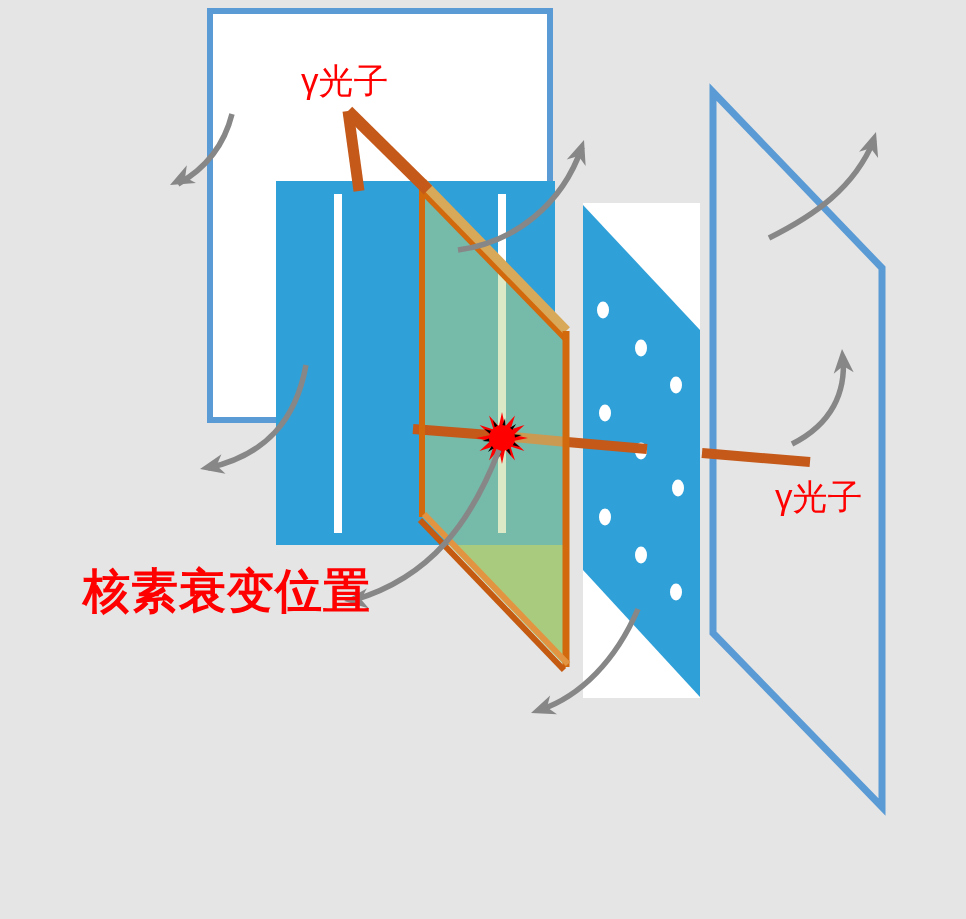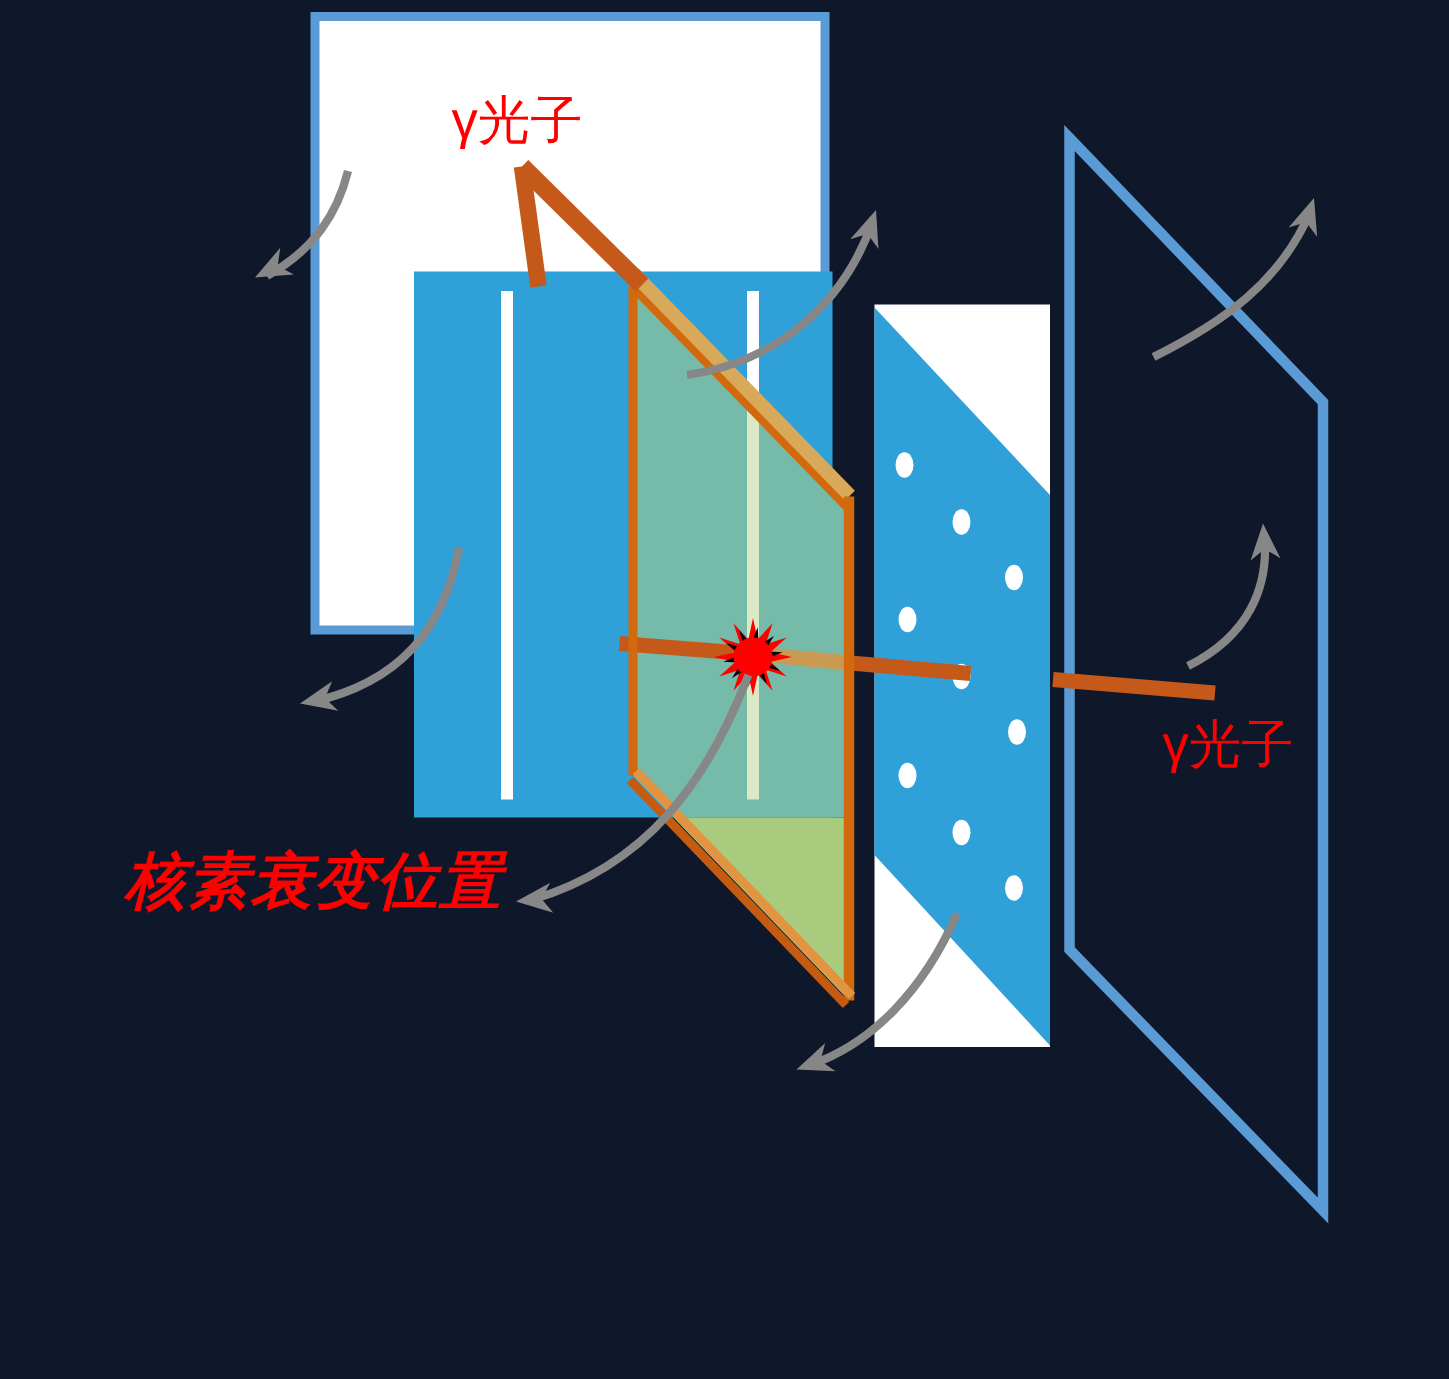--- a/index.html
+++ b/index.html
@@ -1,24 +1,24 @@
 <!DOCTYPE html>
 <html><head>
 <meta charset="utf-8">
 <style>
   html,body{margin:0;padding:0;background:#000;}
   .stage{
-    position:relative;width:966px;height:919px;background:#0f172a;
+    position:relative;width:966px;height:919px;background:#e5e5e5;
     font-family:"Liberation Sans","DejaVu Sans",sans-serif;overflow:hidden;
   }
   .stage svg{position:absolute;left:0;top:0;}
   .lbl{position:absolute;color:#FF0000;line-height:1.05;white-space:nowrap;}
   .lbl-gamma-top{left:301px;top:63px;font-size:35px;}
   .lbl-gamma-right{left:775px;top:479px;font-size:35px;}
-  .lbl-decay{left:83px;top:566px;font-size:41px;font-weight:bold;letter-spacing:1px;font-style:italic;}
+  .lbl-decay{left:83px;top:566px;font-size:47px;font-weight:bold;letter-spacing:1px;}
 </style>
 </head>
 <body>
 
 <div class="stage">
 
 <svg width="966" height="919" viewBox="0 0 966 919">
 
   <rect x="210" y="11" width="340" height="409" fill="#FFFFFF" stroke="#5B9BD5" stroke-width="6"></rect>
 

